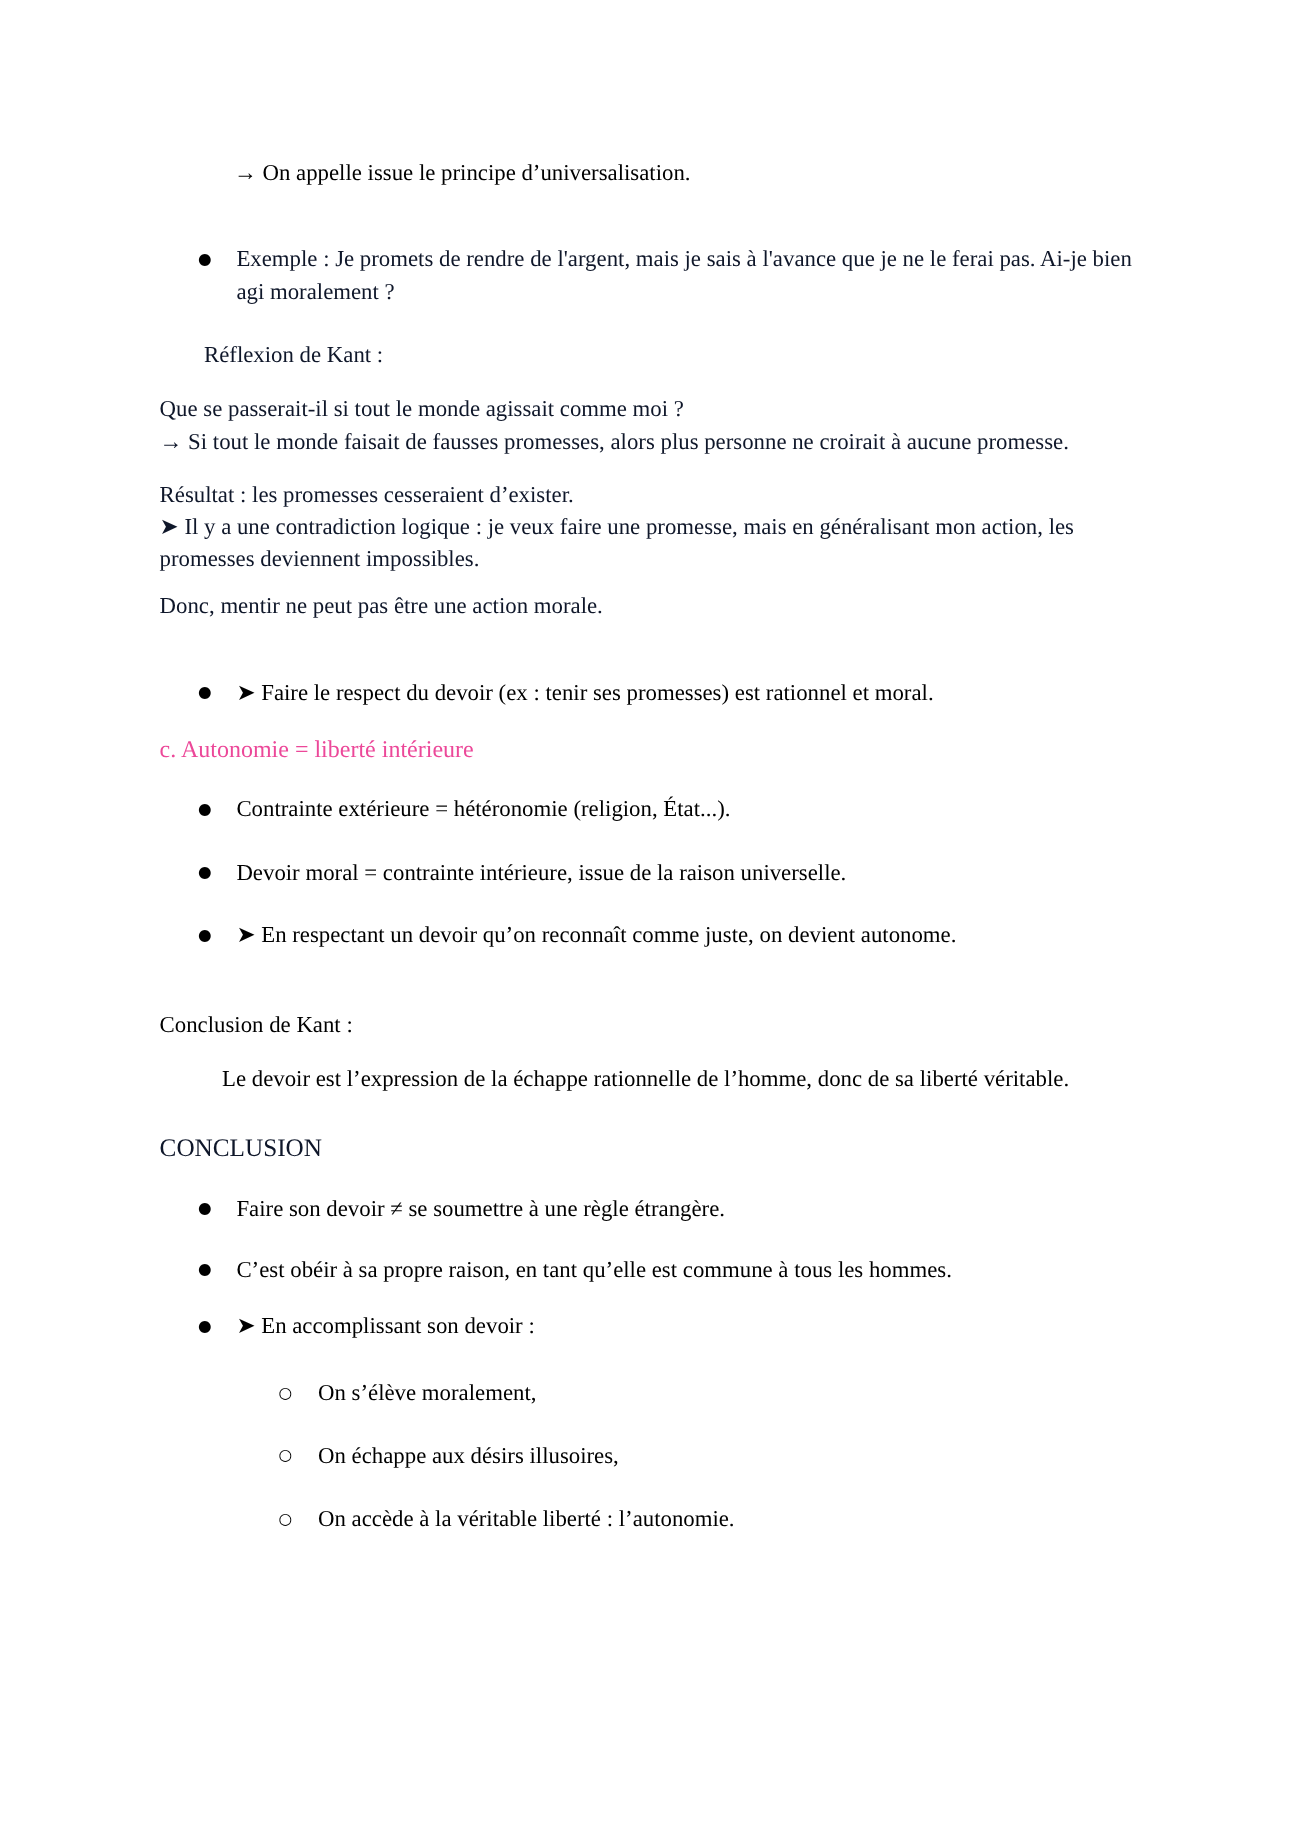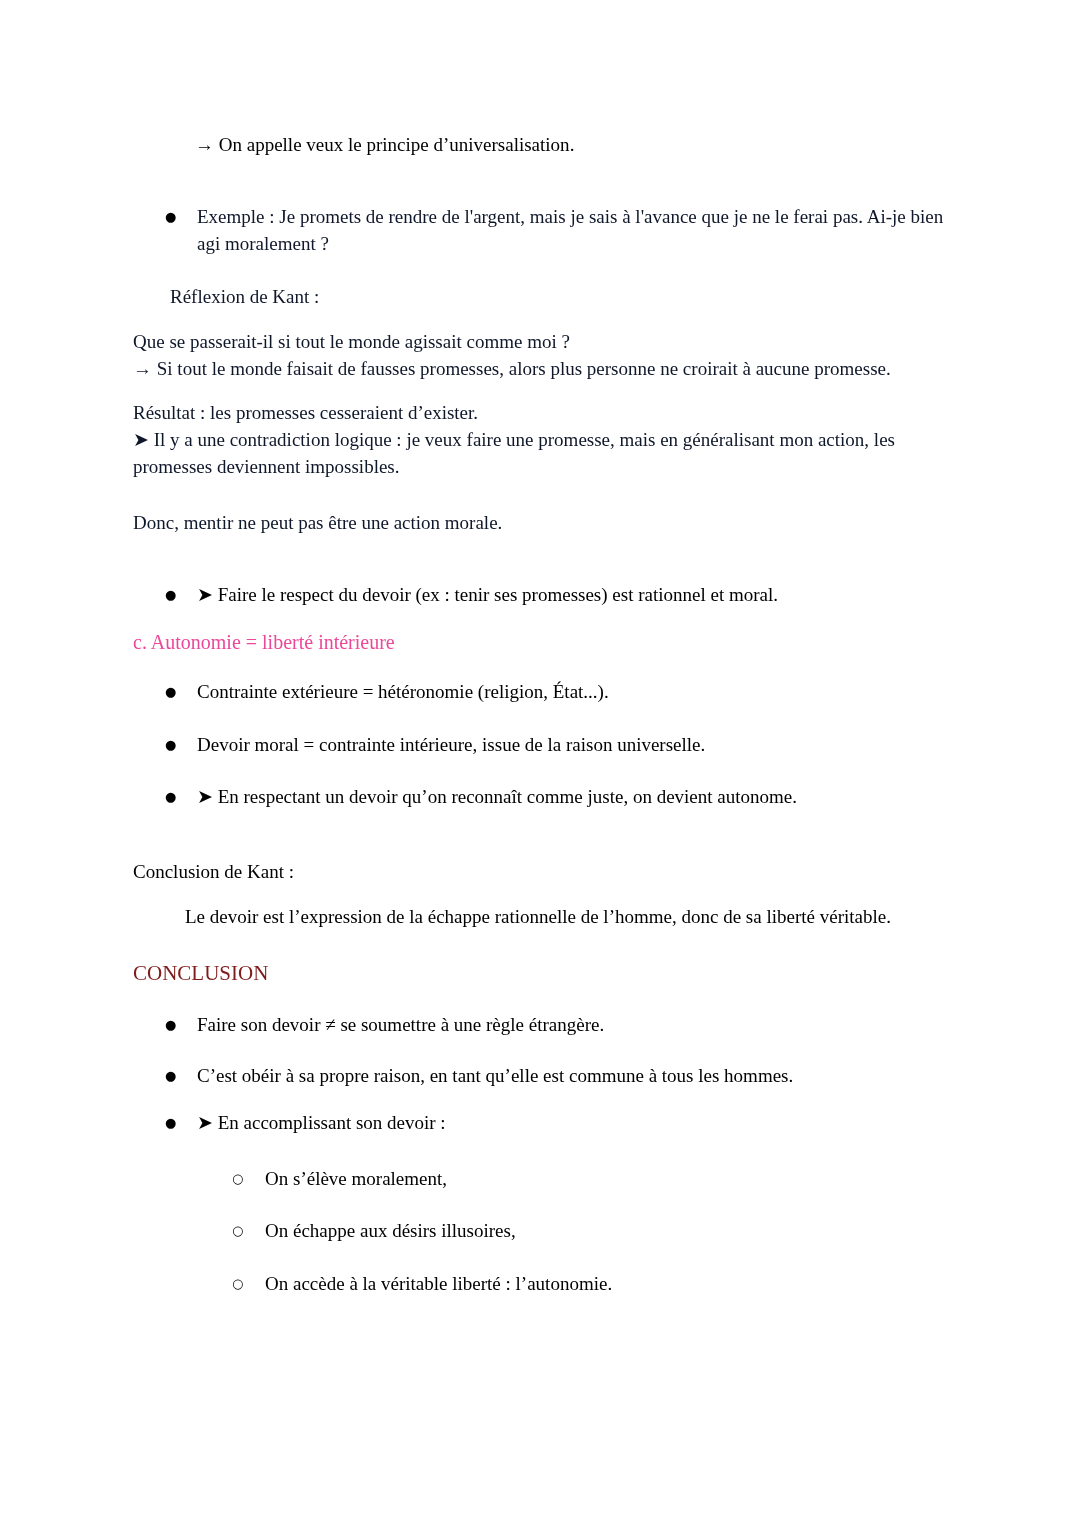--- a/index.html
+++ b/index.html
@@ -7,51 +7,51 @@
     width:1080px;height:1525px;background:#ffffff;
     font-family:"Liberation Serif","DejaVu Serif",serif;
     font-size:19px;line-height:27px;color:#000000;
     overflow:hidden;
   }
   .page{box-sizing:border-box;width:1080px;height:1525px;padding:131px 133px 0 133px;}
   p{margin:0;}
   b{font-weight:400;}
   .green{color:#0f172a;}
   .orange{color:#ec4899;}
-  .blue{color:#7f1d1d;font-weight:700;font-size:21px;}
+  .blue{color:#0f172a;font-weight:700;font-size:21px;}
   .h-orange{font-size:20px;}
   .ind1{margin-left:62px;}   
   .ind-h{margin-left:37px;}  
   .ind2{margin-left:52px;}   
   .li{display:flex;align-items:flex-start;}
   .li .marker{
     flex:0 0 32px;margin-left:32px;
     font-size:13px;line-height:27px;color:#000;
     font-family:"DejaVu Sans",sans-serif;
   }
   .li.sub .marker{margin-left:99px;flex-basis:33px;}
   .li-text{flex:1;}
 </style>
 </head>
 <body>
 
 <div class="page">
 
-  <p class="ind1" style="margin-bottom:45px"><span>→ On appelle veux </span><b>le principe d’universalisation</b><span>.</span></p>
+  <p class="ind1" style="margin-bottom:45px"><span>→ On appelle issue </span><b>le principe d’universalisation</b><span>.</span></p>
 
   <div class="li" style="margin-bottom:26px">
     <span class="marker">●</span>
     <div class="li-text green"><span>Exemple : Je promets de rendre de l'argent, mais je </span><b>sais à l'avance que je ne le ferai pas</b><span>. Ai-je bien agi moralement ?</span></div>
   </div>
 
   <p class="ind-h green" style="margin-bottom:18px"><b>Réflexion de Kant :</b></p>
 
   <p class="green" style="margin-bottom:17px"><span>Que se passerait-il si </span><b>tout le monde</b><span> agissait comme moi ?</span><br><span>→ Si </span><b>tout le monde faisait de fausses promesses</b><span>, alors </span><b>plus personne ne croirait à aucune promesse</b><span>.</span></p>
 
-  <p class="green" style="margin-bottom:29px"><span>Résultat : </span><b>les promesses cesseraient d’exister</b><span>.</span><br><span>➤ Il y a une contradiction logique : je veux faire une promesse, mais en généralisant mon action, </span><b>les promesses deviennent impossibles</b><span>.</span></p>
+  <p class="green" style="margin-bottom:12px"><span>Résultat : </span><b>les promesses cesseraient d’exister</b><span>.</span><br><span>➤ Il y a une contradiction logique : je veux faire une promesse, mais en généralisant mon action, </span><b>les promesses deviennent impossibles</b><span>.</span></p>
 
   <p class="green" style="margin-bottom:45px"><span>Donc, </span><b>mentir</b><span> ne peut pas être une action morale.</span></p>
 
   <div class="li" style="margin-bottom:21px">
     <span class="marker">●</span>
     <div class="li-text"><span>➤ Faire le </span><b>respect du devoir (ex : tenir ses promesses)</b><span> est </span><b>rationnel et moral</b><span>.</span></div>
   </div>
 
   <p class="orange h-orange" style="margin-bottom:22px"><span>c. Autonomie = liberté intérieure</span></p>
 

